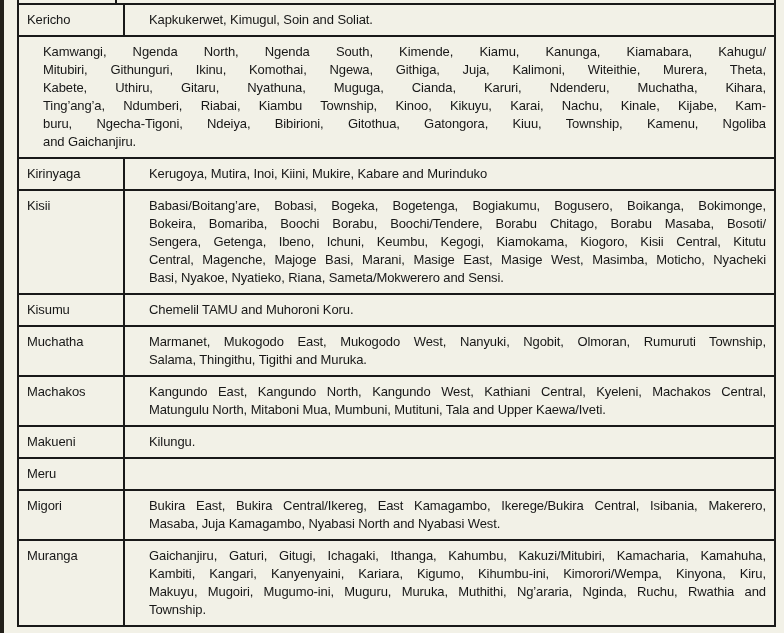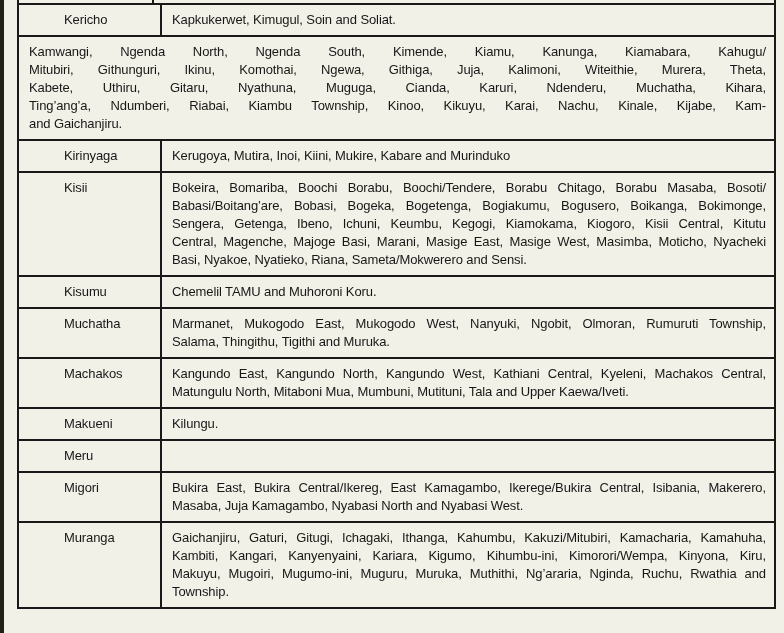--- a/index.html
+++ b/index.html
@@ -48,26 +48,25 @@
     flex: 0 0 96px;
     width: 96px;
     box-sizing: content-box;
     border-right: 2px solid #191919;
     padding: 6px 0 6px 8px;
     font-size: 13px;
     line-height: 18px;
     letter-spacing: -0.1px;
     white-space: nowrap;
     overflow: hidden;
-    margin-left: 37px;
   }
   .locations-cell {
     flex: 1 1 auto;
     min-width: 0;
-    padding: 6px 8px 6px 10px;
+    padding: 6px 8px 6px 24px;
     font-size: 13px;
     line-height: 18px;
     letter-spacing: -0.1px;
   }
   .line {
     white-space: nowrap;
     overflow: hidden;
     text-align: justify;
     text-align-last: justify;
   }
@@ -92,34 +91,35 @@
         <div class="locations-cell">
           <div class="line">Kapkukerwet, Kimugul, Soin and Soliat.</div>
         </div>
       </div>
       <div class="trow">
         <div class="locations-cell">
           <div class="line">Kamwangi, Ngenda North, Ngenda South, Kimende, Kiamu, Kanunga, Kiamabara, Kahugu/</div>
           <div class="line">Mitubiri, Githunguri, Ikinu, Komothai, Ngewa, Githiga, Juja, Kalimoni, Witeithie, Murera, Theta,</div>
           <div class="line">Kabete, Uthiru, Gitaru, Nyathuna, Muguga, Cianda, Karuri, Ndenderu, Muchatha, Kihara,</div>
           <div class="line">Ting’ang’a, Ndumberi, Riabai, Kiambu Township, Kinoo, Kikuyu, Karai, Nachu, Kinale, Kijabe, Kam-</div>
+          <div class="line">buru, Ngecha-Tigoni, Ndeiya, Bibirioni, Gitothua, Gatongora, Kiuu, Township, Kamenu, Ngoliba</div>
           <div class="line">and Gaichanjiru.</div>
         </div>
       </div>
       <div class="trow">
         <div class="county-cell">Kirinyaga</div>
         <div class="locations-cell">
           <div class="line">Kerugoya, Mutira, Inoi, Kiini, Mukire, Kabare and Murinduko</div>
         </div>
       </div>
       <div class="trow">
         <div class="county-cell">Kisii</div>
         <div class="locations-cell">
+          <div class="line">Babasi/Boitang’are, Bobasi, Bogeka, Bogetenga, Bogiakumu, Bogusero, Boikanga, Bokimonge,</div>
           <div class="line">Bokeira, Bomariba, Boochi Borabu, Boochi/Tendere, Borabu Chitago, Borabu Masaba, Bosoti/</div>
-          <div class="line">Babasi/Boitang’are, Bobasi, Bogeka, Bogetenga, Bogiakumu, Bogusero, Boikanga, Bokimonge,</div>
           <div class="line">Sengera, Getenga, Ibeno, Ichuni, Keumbu, Kegogi, Kiamokama, Kiogoro, Kisii Central,  Kitutu</div>
           <div class="line">Central, Magenche, Majoge Basi, Marani, Masige East, Masige West, Masimba, Moticho, Nyacheki</div>
           <div class="line">Basi, Nyakoe, Nyatieko, Riana, Sameta/Mokwerero and Sensi.</div>
         </div>
       </div>
       <div class="trow">
         <div class="county-cell">Kisumu</div>
         <div class="locations-cell">
           <div class="line">Chemelil TAMU and Muhoroni Koru.</div>
         </div>

